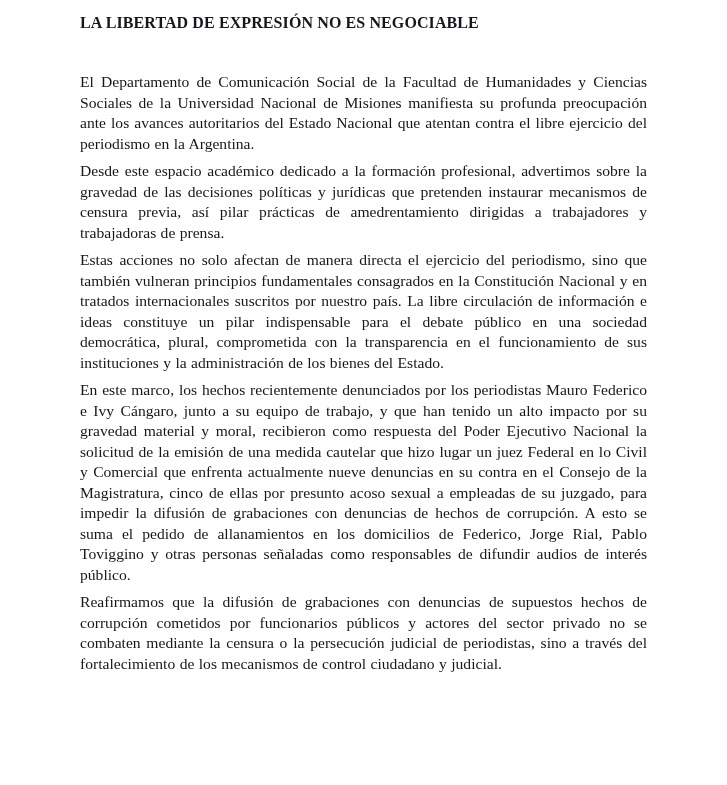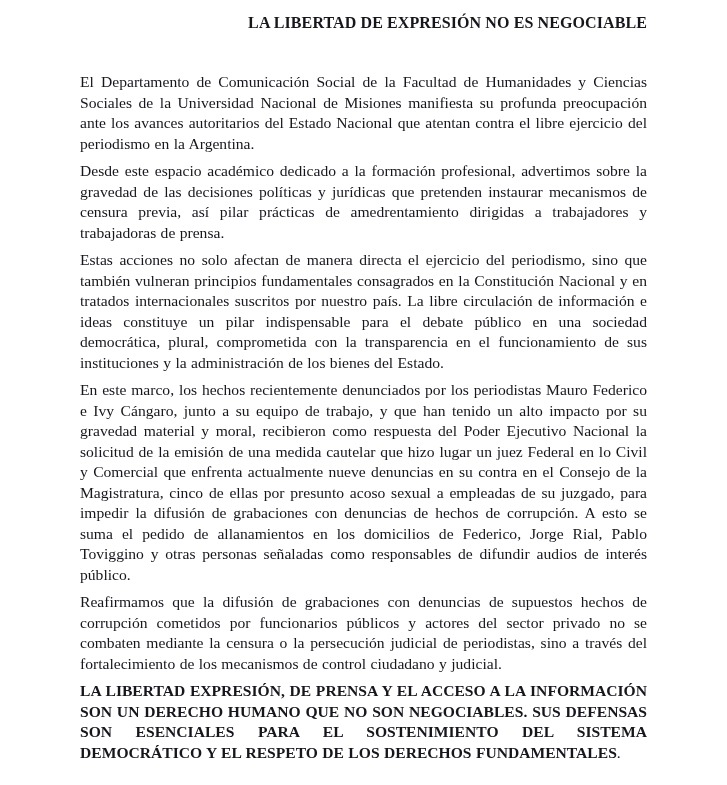--- a/index.html
+++ b/index.html
@@ -14,21 +14,21 @@
     box-sizing: border-box;
     padding: 12px 80px 0 80px;
     background: #ffffff;
     color: #16161d;
     font-family: "Liberation Serif", "DejaVu Serif", serif;
     font-size: 15.6px;
     line-height: 20.5px;
     overflow: hidden;
   }
   .doc-title {
-    text-align: right;
+    text-align: left;
     font-weight: bold;
     font-size: 16px;
     line-height: 21px;
     margin: 0 0 39px 0;
     letter-spacing: 0.1px;
   }
   .para {
     text-align: justify;
     margin: 4px 0 7px 0;
     word-spacing: 0.5px;
@@ -51,17 +51,14 @@
   <p class="para">El Departamento de Comunicación Social de la Facultad de Humanidades y Ciencias Sociales de la Universidad Nacional de Misiones manifiesta su profunda preocupación ante los avances autoritarios del Estado Nacional que atentan contra el libre ejercicio del periodismo en la Argentina.</p>
 
   <p class="para">Desde este espacio académico dedicado a la formación profesional, advertimos sobre la gravedad de las decisiones políticas y jurídicas que pretenden instaurar mecanismos de censura previa, así pilar prácticas de amedrentamiento dirigidas a trabajadores y trabajadoras de prensa.</p>
 
   <p class="para">Estas acciones no solo afectan de manera directa el ejercicio del periodismo, sino que también vulneran principios fundamentales consagrados en la Constitución Nacional y en tratados internacionales suscritos por nuestro país. La libre circulación de información e ideas constituye un pilar indispensable para el debate público en una sociedad democrática, plural, comprometida con la transparencia en el funcionamiento de sus instituciones y la administración de los bienes del Estado.</p>
 
   <p class="para">En este marco, los hechos recientemente denunciados por los periodistas Mauro Federico e Ivy Cángaro, junto a su equipo de trabajo, y que han tenido un alto impacto por su gravedad material y moral, recibieron como respuesta del Poder Ejecutivo Nacional la solicitud de la emisión de una medida cautelar que hizo lugar un juez Federal en lo Civil y Comercial que enfrenta actualmente nueve denuncias en su contra en el Consejo de la Magistratura, cinco de ellas por presunto acoso sexual a empleadas de su juzgado, para impedir la difusión de grabaciones con denuncias de hechos de corrupción. A esto se suma el pedido de allanamientos en los domicilios de Federico, Jorge Rial, Pablo Toviggino y otras personas señaladas como responsables de difundir audios de interés público.</p>
 
   <p class="para">Reafirmamos que la difusión de grabaciones con denuncias de supuestos hechos de corrupción cometidos por funcionarios públicos y actores del sector privado no se combaten mediante la censura o la persecución judicial de periodistas, sino a través del fortalecimiento de los mecanismos de control ciudadano y judicial.</p>
 
-  <p class="para closing">
-    <span class="bold-text">LA LIBERTAD EXPRESIÓN, DE PRENSA Y EL ACCESO A LA INFORMACIÓN SON UN DERECHO HUMANO QUE NO SON NEGOCIABLES. SUS DEFENSAS SON ESENCIALES PARA EL SOSTENIMIENTO DEL SISTEMA DEMOCRÁTICO Y EL RESPETO DE LOS DERECHOS FUNDAMENTALES</span><span class="period">.</span>
-  </p>
 
 </div>
 
 </body></html>

